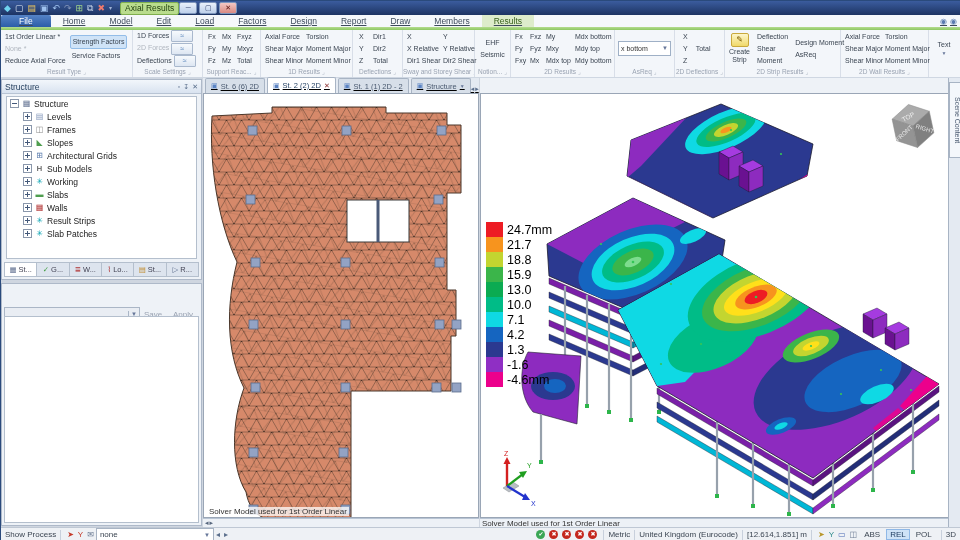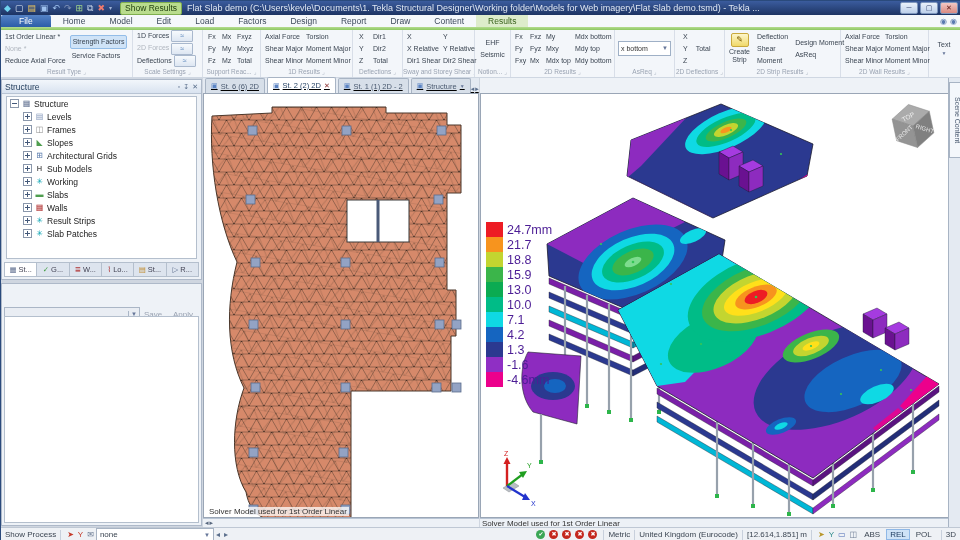--- a/index.html
+++ b/index.html
@@ -16,21 +16,21 @@
   .chip-showresults{background:#b9dc8d;border:1px solid #7fae4e;color:#23420f;
     font-size:8.5px;padding:0 4px;border-radius:2px;margin-left:8px;height:11px;line-height:11px;}
   .wtitle{margin-left:5px;white-space:nowrap;overflow:hidden;flex:1;font-size:9px;color:#dfe7f3;}
   .winbtns{display:flex;gap:2px;padding-right:3px;}
   .winbtns span{width:16px;height:10px;background:linear-gradient(#e9f1fb,#bdd0ea);
     border:1px solid #7e97bd;border-radius:2px;font-size:7px;line-height:9px;text-align:center;color:#33416b;}
   .winbtns .close{background:linear-gradient(#f3c8c4,#d98a82);color:#5d1813;}
 
   
   .tabrow{position:absolute;left:0;top:14px;width:960px;height:12px;background:#f5f8fb;
-    display:flex;align-items:stretch;font-size:8.5px;color:#3d4a5c;}
+    display:flex;align-items:stretch;font-size:8.5px;color:#3d4a5c;text-decoration:underline;}
   .rtab{padding:0 12px;line-height:12px;}
   .rtab.file{background:linear-gradient(#5583c6,#2c5da8);color:#fff;border-radius:2px 2px 0 0;padding:0 18px;}
   .rtab.results{background:#ddeccb;color:#39621c;}
   .tab-extra{margin-left:auto;display:flex;gap:3px;align-items:center;padding-right:4px;color:#5a7ab0;font-size:8px;}
   .greenbar{position:absolute;left:0;top:26px;width:960px;height:3px;
     background:linear-gradient(#b4dc8f,#8cc761);}
 
   
   .ribbon{position:absolute;left:0;top:29px;width:960px;height:48px;background:#f3f6fa;
     display:flex;border-bottom:1px solid #cfd7e2;box-sizing:border-box;}
@@ -89,21 +89,21 @@
   .canvas{position:absolute;left:0;right:0;top:15px;bottom:9px;background:#fff;border:1px solid #9aa6b6;box-sizing:border-box;overflow:hidden;}
   .bstrip{position:absolute;left:0;right:0;bottom:0;height:9px;background:#edf1f6;border-top:1px solid #b8c4d4;
     display:flex;align-items:center;font-size:7px;color:#56657c;gap:1px;padding:0 2px;box-sizing:border-box;}
   .solver{position:absolute;left:3px;bottom:1px;font-size:8px;color:#333;background:rgba(255,255,255,.75);padding:0 2px;}
 
   
   .v3title{position:absolute;left:7px;top:5px;font-size:13px;color:#3a3a3a;}
   .legend{position:absolute;left:5px;top:128px;}
   .lrow{display:flex;align-items:center;height:15px;}
   .lrow .sw{width:17px;height:15px;display:inline-block;}
-  .lrow b{font-weight:normal;font-size:12.5px;color:#4c1d95;margin-left:4px;}
+  .lrow b{font-weight:normal;font-size:12.5px;color:#000000;margin-left:4px;}
 
   .scenetab{position:absolute;right:0;top:0;width:12px;height:449px;background:#e4eaf2;border-left:1px solid #a8b4c4;}
   .scenetab .st{position:absolute;top:4px;left:0;width:12px;height:74px;background:#f4f7fb;border:1px solid #a8b4c4;
     writing-mode:vertical-rl;font-size:7px;color:#4a5a70;text-align:center;line-height:10px;}
 
   
   .statusbar{position:absolute;left:0;top:526px;width:960px;height:14px;background:#eef1f5;border-top:1px solid #bfc8d4;
     display:flex;align-items:center;font-size:8px;color:#3b4552;box-sizing:border-box;}
   .statusbar .sep{width:1px;height:10px;background:#c8d0dc;margin:0 4px;}
   .sico{font-size:8px;margin:0 2px;}
@@ -126,40 +126,39 @@
       <span style="color:#dfe8f5;">▢</span>
       <span style="color:#eec65f;">▤</span>
       <span style="color:#9fc2ef;">▣</span>
       <span style="color:#9fc2ef;">↶</span>
       <span style="color:#8294b8;">↷</span>
       <span style="color:#9fd38b;">⊞</span>
       <span style="color:#c9d6ea;">⧉</span>
       <span style="color:#ef7a6d;">✖</span>
       <span style="color:#9fb2d4;font-size:6px;">▾</span>
     </div>
-    <span class="chip-showresults">Show Results</span>
-    <span class="wtitle">Flat Slab demo (C:\Users\kevle\Documents\1. Tekla Structural Designer\Working folder\Models for Web imagery\Flat Slab demo.tsmd) - Tekla ...</span>
+    <span class="chip-showresults">Axial Results</span>
     <div class="winbtns">
       <span>─</span>
       <span>▢</span>
       <span class="close">✕</span>
     </div>
   </div>
 
   <div class="tabrow">
     <span class="rtab file">File</span>
     <span class="rtab">Home</span>
     <span class="rtab">Model</span>
     <span class="rtab">Edit</span>
     <span class="rtab">Load</span>
     <span class="rtab">Factors</span>
     <span class="rtab">Design</span>
     <span class="rtab">Report</span>
     <span class="rtab">Draw</span>
-    <span class="rtab">Content</span>
+    <span class="rtab">Members</span>
     <span class="rtab results">Results</span>
     <span class="tab-extra">
       <span>◉</span>
       <span>◉</span>
     </span>
   </div>
   <div class="greenbar"></div>
 
   <div class="ribbon">
 

